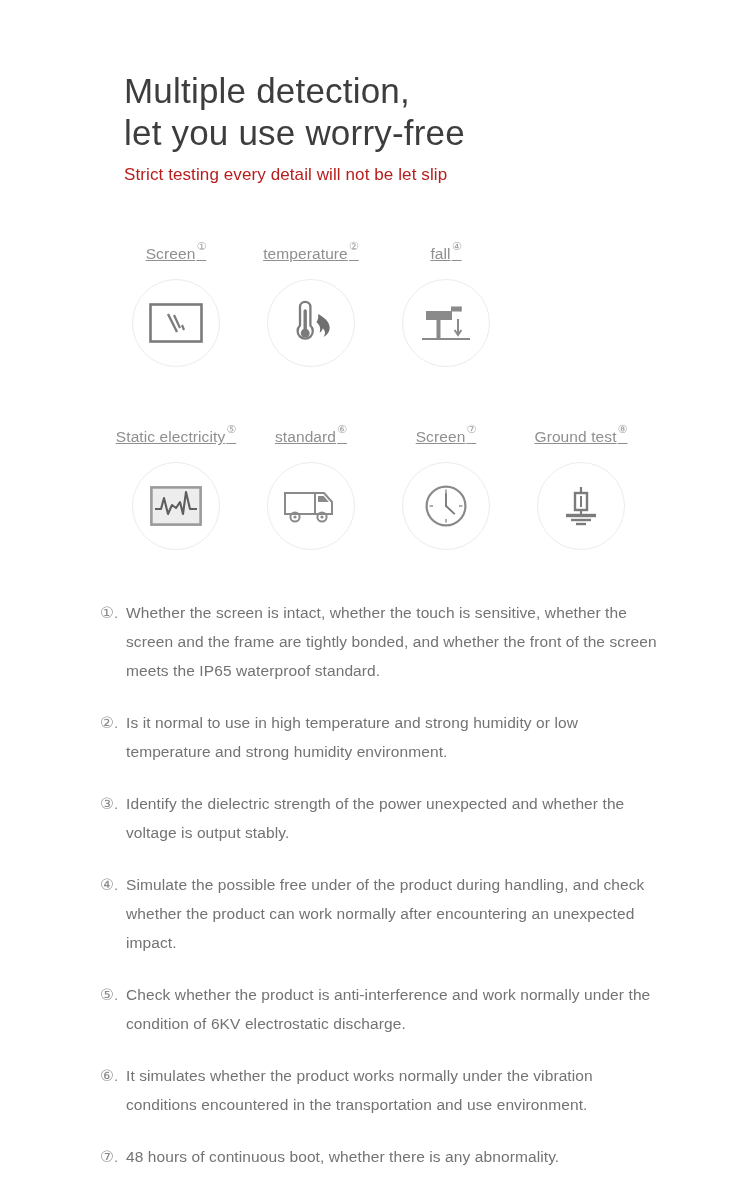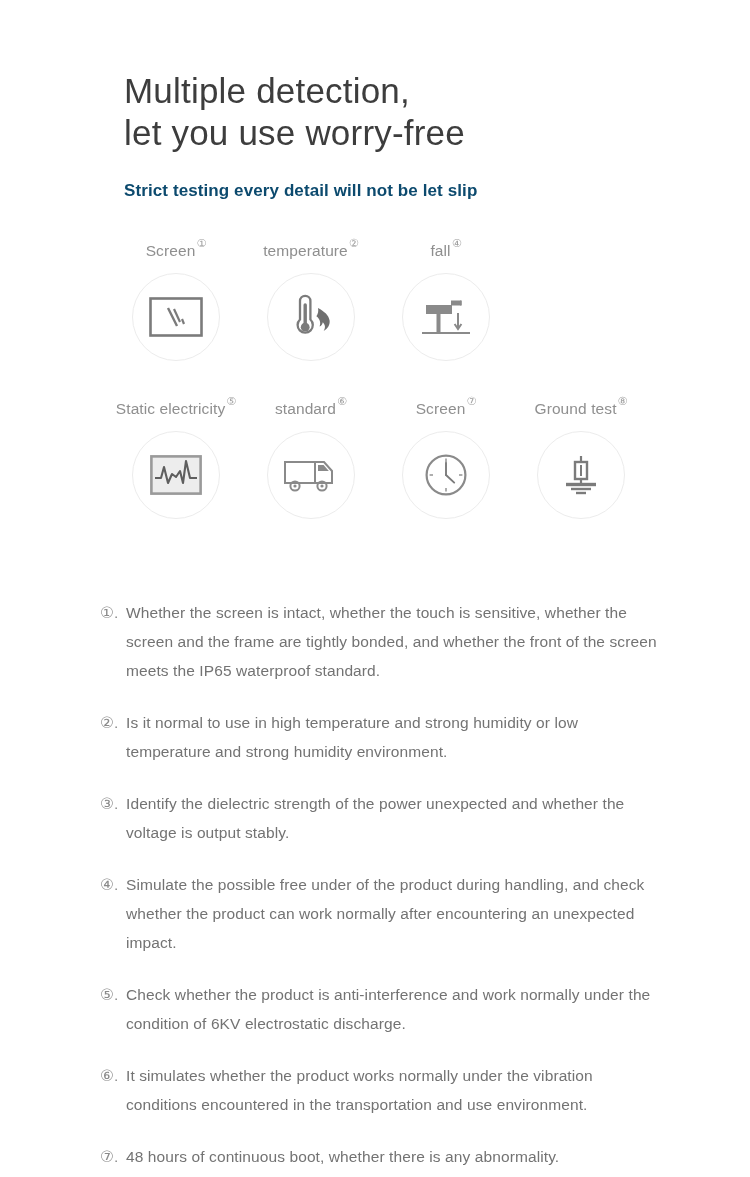--- a/index.html
+++ b/index.html
@@ -30,55 +30,56 @@
   }
   .title {
     font-size: 35px;
     line-height: 42px;
     font-weight: 300;
     color: #3d3d3d;
     letter-spacing: 0.2px;
     white-space: pre-line;
   }
   .subtitle {
-    margin-top: 26px;
+    margin-top: 10px;
     font-size: 17px;
     line-height: 22px;
-    font-weight: 700;
-    color: #0c4a6e;
+    font-weight: 400;
+    color: #b91c1c;
     letter-spacing: 0.1px;
   }
 
   
   .grid {
     position: absolute;
     left: 108px;
     top: 236px;
     width: 540px;
   }
   .grid-row {
     display: flex;
     width: 540px;
   }
-  .grid-row + .grid-row { margin-top: 33px; }
+  .grid-row + .grid-row { margin-top: 52px; }
 
   .cell {
     width: 135px;
     display: flex;
     flex-direction: column;
     align-items: center;
   }
 
   .cell-label {
     font-size: 15.5px;
-    line-height: 20px;
+    line-height: 27px;
     color: #8f8f8f;
     white-space: nowrap;
     position: relative;
     letter-spacing: 0.1px;
+    text-decoration: underline;
   }
   .cell-label .num {
     font-size: 11px;
     vertical-align: super;
     position: relative;
     top: -3px;
     left: 1px;
     color: #9e9e9e;
   }
 

